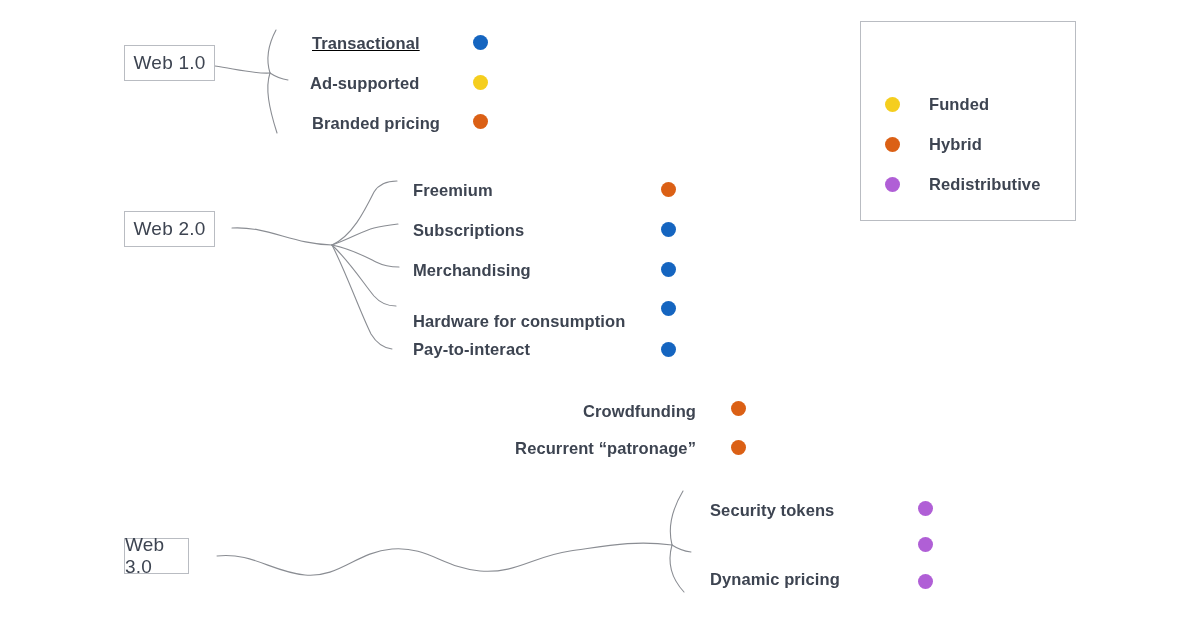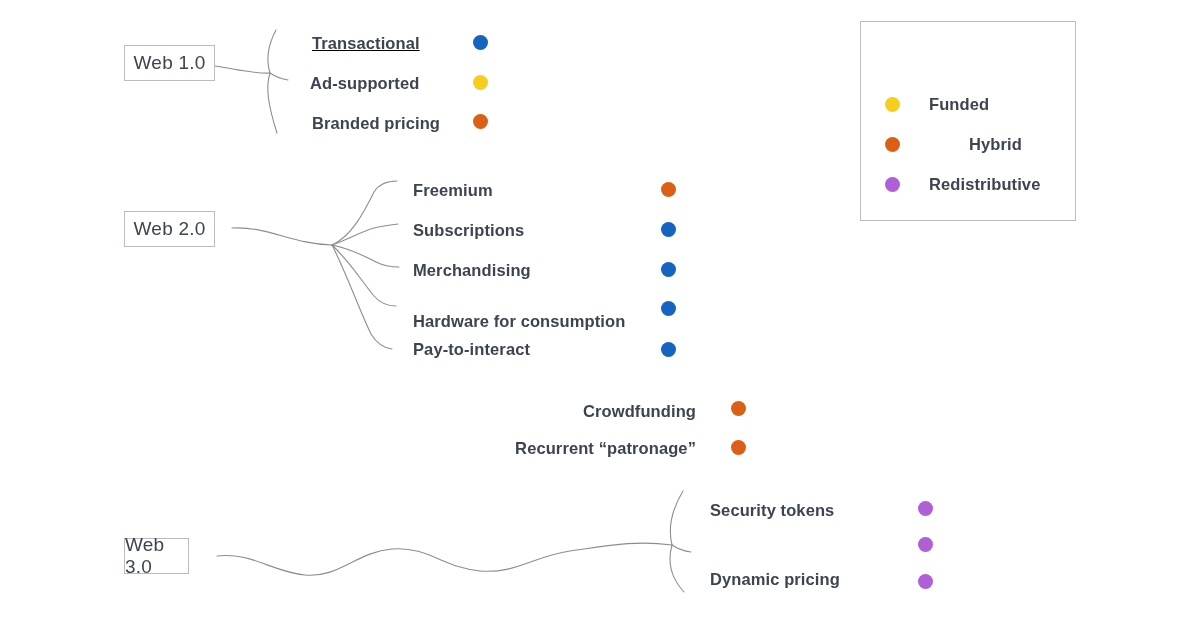--- a/index.html
+++ b/index.html
@@ -197,21 +197,21 @@
   <div class="row" style="left:710px; top:568px;">
     <span class="row-label">Dynamic pricing</span>
   </div>
   <span class="dot" style="left:918px; top:574px; background:#B05FD6;"></span>
 
   <div class="legend-box">
     <div class="legend-item" style="top:31px;margin-top:40px;">
       <span class="legend-dot" style="background:#F5CE1E;"></span>
       <span class="legend-label">Funded</span>
     </div>
-    <div class="legend-item" style="top:111px;gap:40px;">
+    <div class="legend-item" style="top:111px;">
       <span class="legend-dot" style="background:#DB6015;"></span>
       <span class="legend-label">Hybrid</span>
     </div>
     <div class="legend-item" style="top:151px;">
       <span class="legend-dot" style="background:#B05FD6;"></span>
       <span class="legend-label">Redistributive</span>
     </div>
   </div>
 
 </div>

